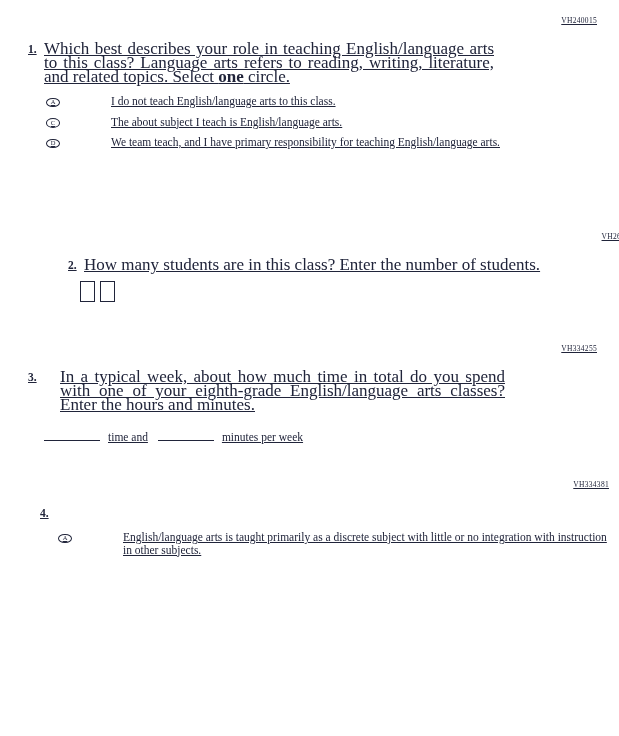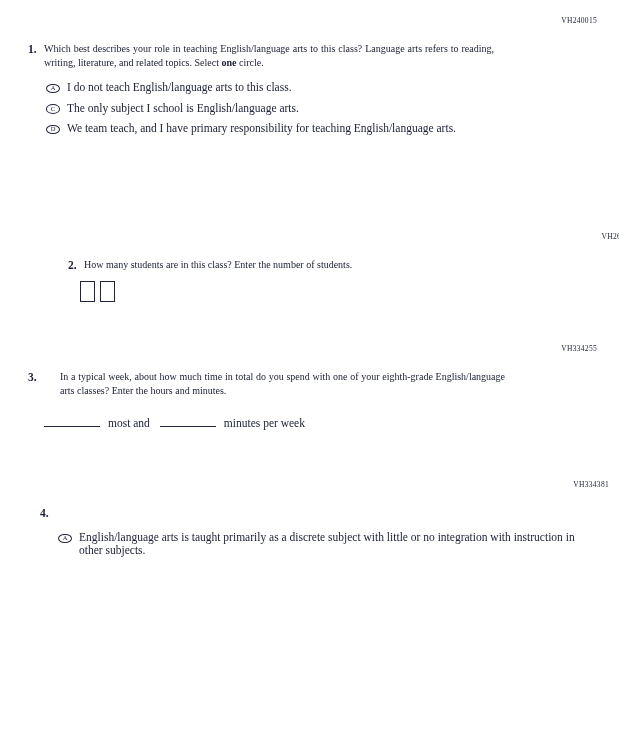--- a/index.html
+++ b/index.html
@@ -5,50 +5,50 @@
   * { margin: 0; padding: 0; box-sizing: border-box; }
   html, body { background: #ffffff; }
   body {
     width: 619px; height: 736px;
     position: relative;
     overflow: hidden;
     font-family: "Liberation Serif", "DejaVu Serif", serif;
     color: #20243a;
   }
   .page { position: absolute; inset: 0; background: #ffffff; }
-  .question { position: absolute; left: 28px; width: 569px; }
+  .question { position: absolute; left: 28px; width: 569px; text-decoration: underline; }
   .q1 { top: 16px; }
   .q2 { top: 232px; margin-left: 40px; }
   .q3 { top: 344px; }
   .q4 { top: 480px; margin-left: 12px; }
   .code {
     text-align: right;
     font-size: 7.5px;
     letter-spacing: 0.3px;
     color: #20243a;
   }
   .qrow { display: flex; margin-top: 17px; }
   .qnum {
     font-weight: bold;
     flex: none;
     width: 16px;
     font-size: 11.5px;
     line-height: 14px;
   }
   .qtext {
-    font-size: 10px;
+    font-size: 17px;
     line-height: 14px;
     text-align: justify;
   }
   .q1 .qtext { max-width: 450px; }
   .q3 .qtext { max-width: 445px; margin-left: 16px; }
   .q4 .qtext { max-width: 432px; }
   .qtext b { font-weight: bold; }
   .options { margin-top: 11px; margin-left: 18px; }
-  .option { display: flex; align-items: flex-start; margin-bottom: 8px; }
+  .option { display: flex; align-items: flex-start; margin-bottom: 8px; gap: 44px; }
   .q4 .option { margin-bottom: 9px; }
   .bubble {
     flex: none;
     width: 14px; height: 9.5px;
     border: 1px solid #20243a;
     border-radius: 50%;
     display: flex; align-items: center; justify-content: center;
     margin-top: 2.5px; margin-right: 7px;
     background: #ffffff;
   }
@@ -93,21 +93,21 @@
       <div class="option">
         <span class="bubble">
             <span class="bl">A</span>
           </span>
         <span class="otext">I do not teach English/language arts to this class.</span>
       </div>
       <div class="option">
         <span class="bubble">
             <span class="bl">C</span>
           </span>
-        <span class="otext">The only subject I school is English/language arts.</span>
+        <span class="otext">The about subject I teach is English/language arts.</span>
       </div>
       <div class="option">
         <span class="bubble">
             <span class="bl">D</span>
           </span>
         <span class="otext">We team teach, and I have primary responsibility for teaching English/language arts.</span>
       </div>
     </div>
   </section>
 
@@ -124,21 +124,21 @@
   </section>
 
   <section class="question q3">
     <div class="code">VH334255</div>
     <div class="qrow">
       <span class="qnum">3.</span>
       <p class="qtext"><span>In a typical week, about how much time in total do you spend with one of your eighth-grade English/language arts classes? Enter the hours and minutes.</span></p>
     </div>
     <div class="blank-row">
       <span class="blank"></span>
-      <span class="blank-label">most and</span>
+      <span class="blank-label">time and</span>
       <span class="blank"></span>
       <span class="blank-label">minutes per week</span>
     </div>
   </section>
 
   <section class="question q4">
     <div class="code">VH334381</div>
     <div class="qrow">
       <span class="qnum">4.</span>
     </div>

